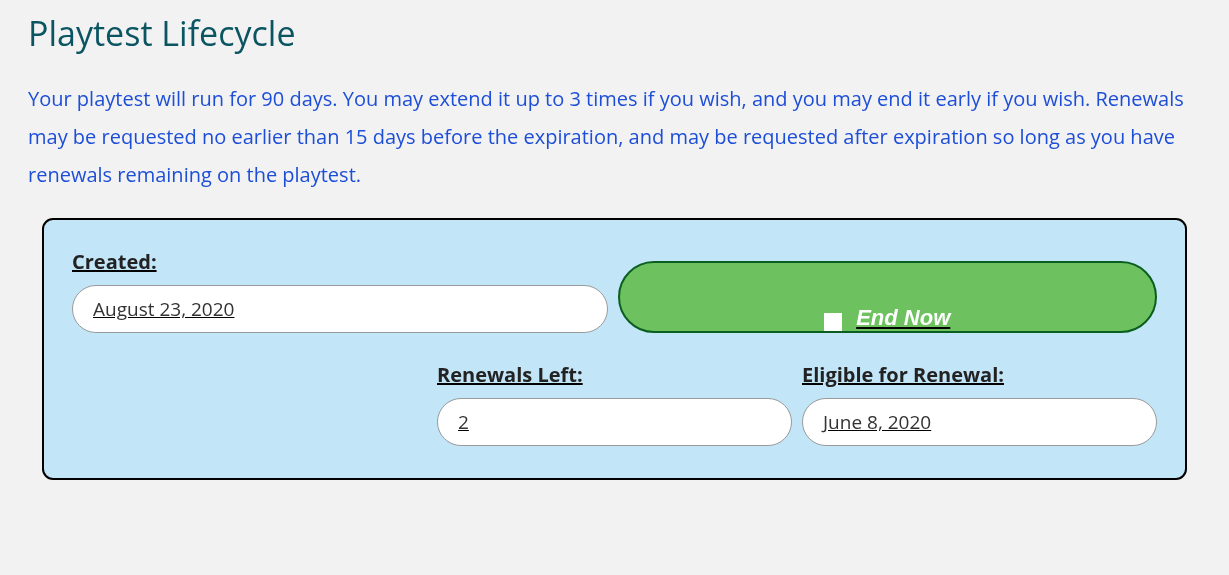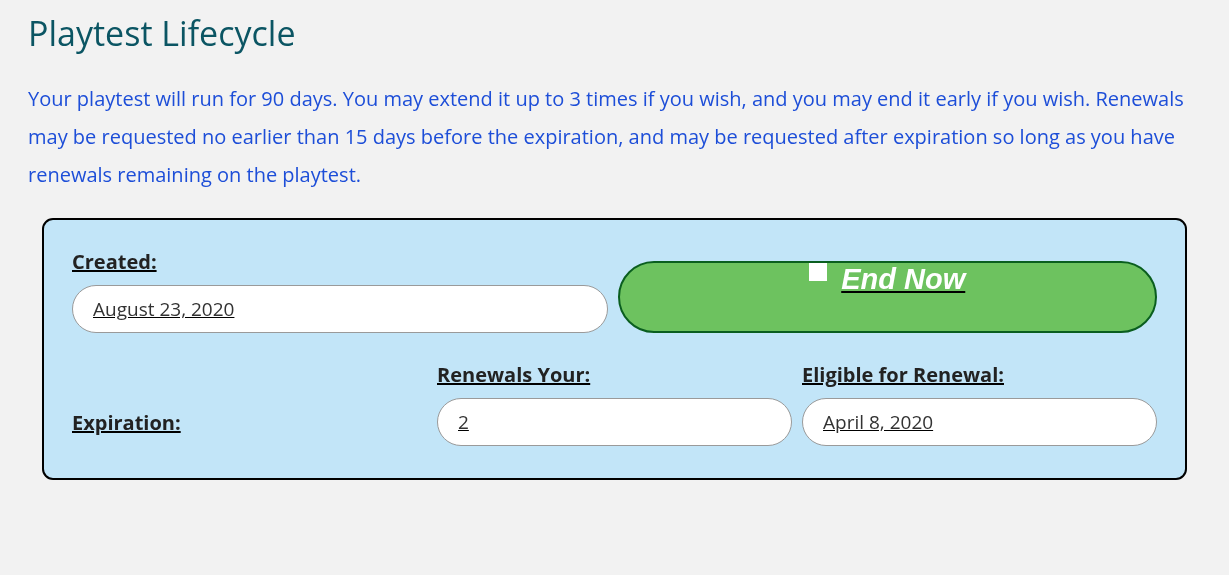--- a/index.html
+++ b/index.html
@@ -67,25 +67,25 @@
       display: flex;
       align-items: center;
     }
     .endnow {
       flex: 1;
       height: 72px;
       background: #6dc25f;
       border: 2px solid #0a5e1f;
       border-radius: 40px;
       color: #fff;
-      font-size: 29px;
+      font-size: 22px;
       font-weight: 700;
       font-style: italic;
       display: flex;
-      align-items: flex-start;
+      align-items: flex-end;
       justify-content: center;
       gap: 14px;
       cursor: pointer;
       align-self: flex-end;
     }
     .stop-icon {
       width: 18px;
       height: 18px;
       background: #fff;
       display: inline-block;
@@ -105,25 +105,24 @@
         <span class="pill">August 23, 2020</span>
       </div>
       <button class="endnow">
         <span class="stop-icon"></span>
         <span>End Now</span>
       </button>
     </div>
 
     <div class="row">
       <div class="field">
-        <span class="label">Expiration:</span>
       </div>
       <div class="field">
-        <span class="label">Renewals Your:</span>
+        <span class="label">Renewals Left:</span>
         <span class="pill">2</span>
       </div>
       <div class="field">
         <span class="label">Eligible for Renewal:</span>
-        <span class="pill">April 8, 2020</span>
+        <span class="pill">June 8, 2020</span>
       </div>
     </div>
   </div>
 </div>
 
 </body></html>

